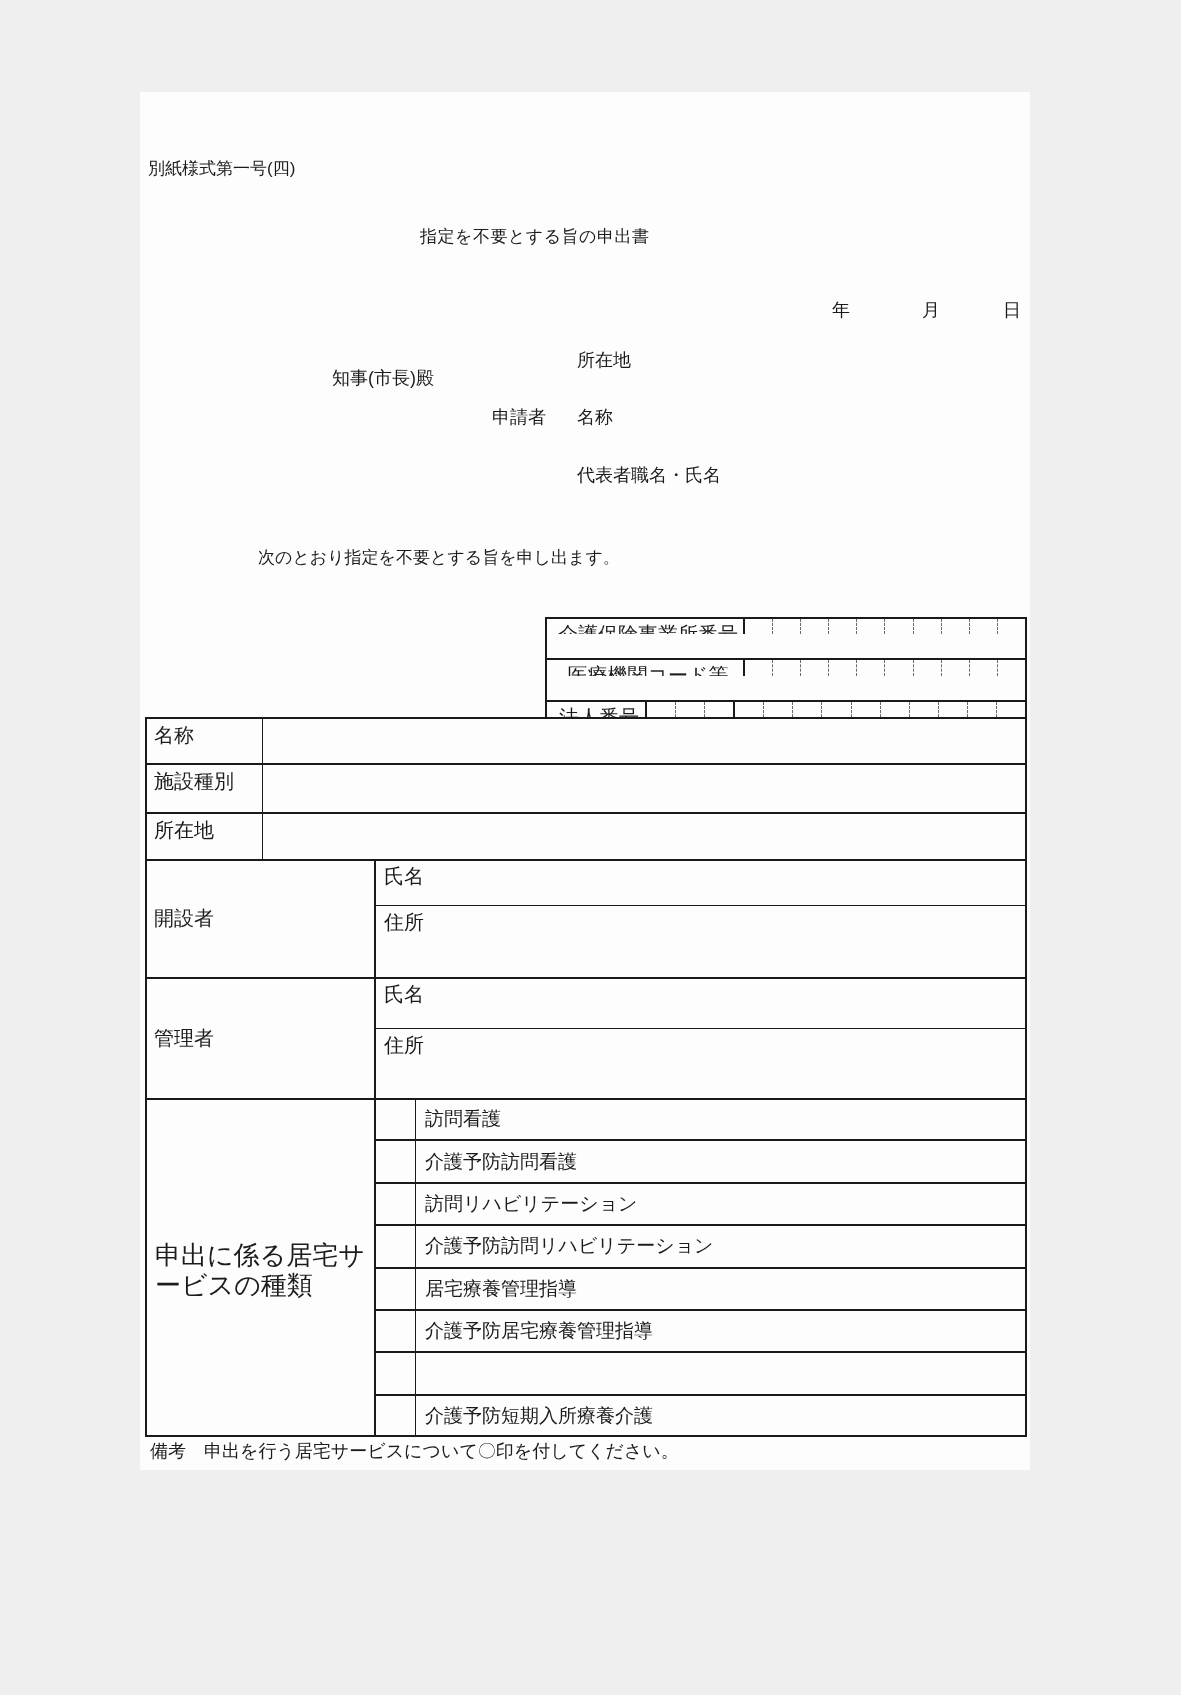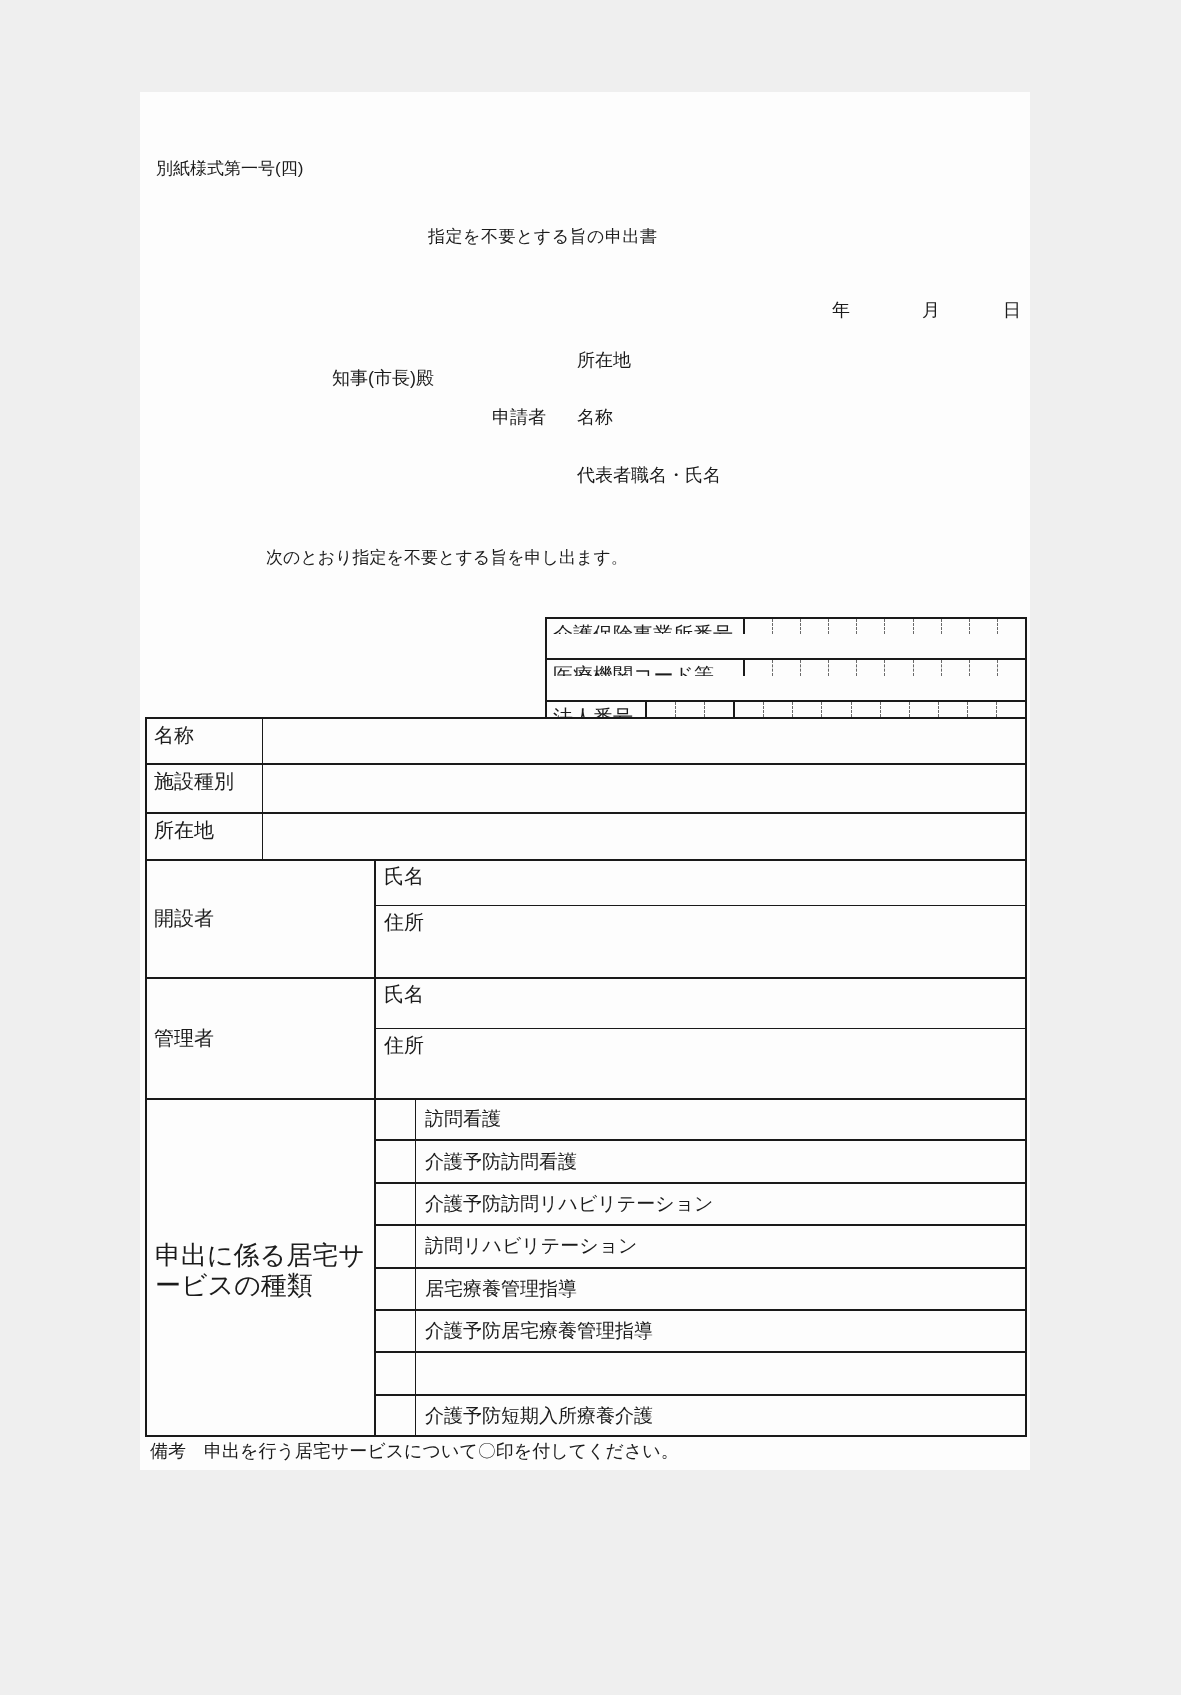--- a/index.html
+++ b/index.html
@@ -11,32 +11,32 @@
     font-family:"Liberation Sans","DejaVu Sans",sans-serif;
     color:#1b1b1b;
     overflow:hidden;
   }
   .page {
     position:absolute;
     left:140px; top:92px; width:890px; height:1378px;
     background:#fdfdfd;
   }
   .abs { position:absolute; white-space:nowrap; }
-  .t17 { font-size:17px; line-height:21px;margin-left:8px; }
+  .t17 { font-size:17px; line-height:21px; }
   .t18 { font-size:18px; line-height:22px; }
 
   
   .code-table {
     position:absolute; left:545px; top:617px;
     width:482px; height:100px;
     border:2px solid #1a1a1a; border-bottom:none;
     display:flex; flex-direction:column;
     background:#fdfdfd;
   }
-  .ct-row { flex:1; display:flex; min-height:0; }
+  .ct-row { flex:1; display:flex; min-height:0;text-align:center; }
   .ct-row + .ct-row { border-top:2px solid #1a1a1a;margin-top:24px; }
   .ct-label {
     width:198px; flex:0 0 auto;
     border-right:2px solid #1a1a1a;
     font-size:20px; line-height:31px;
     padding-left:6px;
     letter-spacing:0px;
     white-space:nowrap; overflow:hidden;
   }
   .ct-row:nth-child(3) .ct-label { width:100px; }
@@ -181,25 +181,25 @@
       <div class="svc-row">
         <div class="svc-check"></div>
         <div class="svc-name">訪問看護</div>
       </div>
       <div class="svc-row">
         <div class="svc-check"></div>
         <div class="svc-name">介護予防訪問看護</div>
       </div>
       <div class="svc-row">
         <div class="svc-check"></div>
+        <div class="svc-name">訪問リハビリテーション</div>
+      </div>
+      <div class="svc-row">
+        <div class="svc-check"></div>
         <div class="svc-name">介護予防訪問リハビリテーション</div>
-      </div>
-      <div class="svc-row">
-        <div class="svc-check"></div>
-        <div class="svc-name">訪問リハビリテーション</div>
       </div>
       <div class="svc-row">
         <div class="svc-check"></div>
         <div class="svc-name">居宅療養管理指導</div>
       </div>
       <div class="svc-row">
         <div class="svc-check"></div>
         <div class="svc-name">介護予防居宅療養管理指導</div>
       </div>
       <div class="svc-row">

